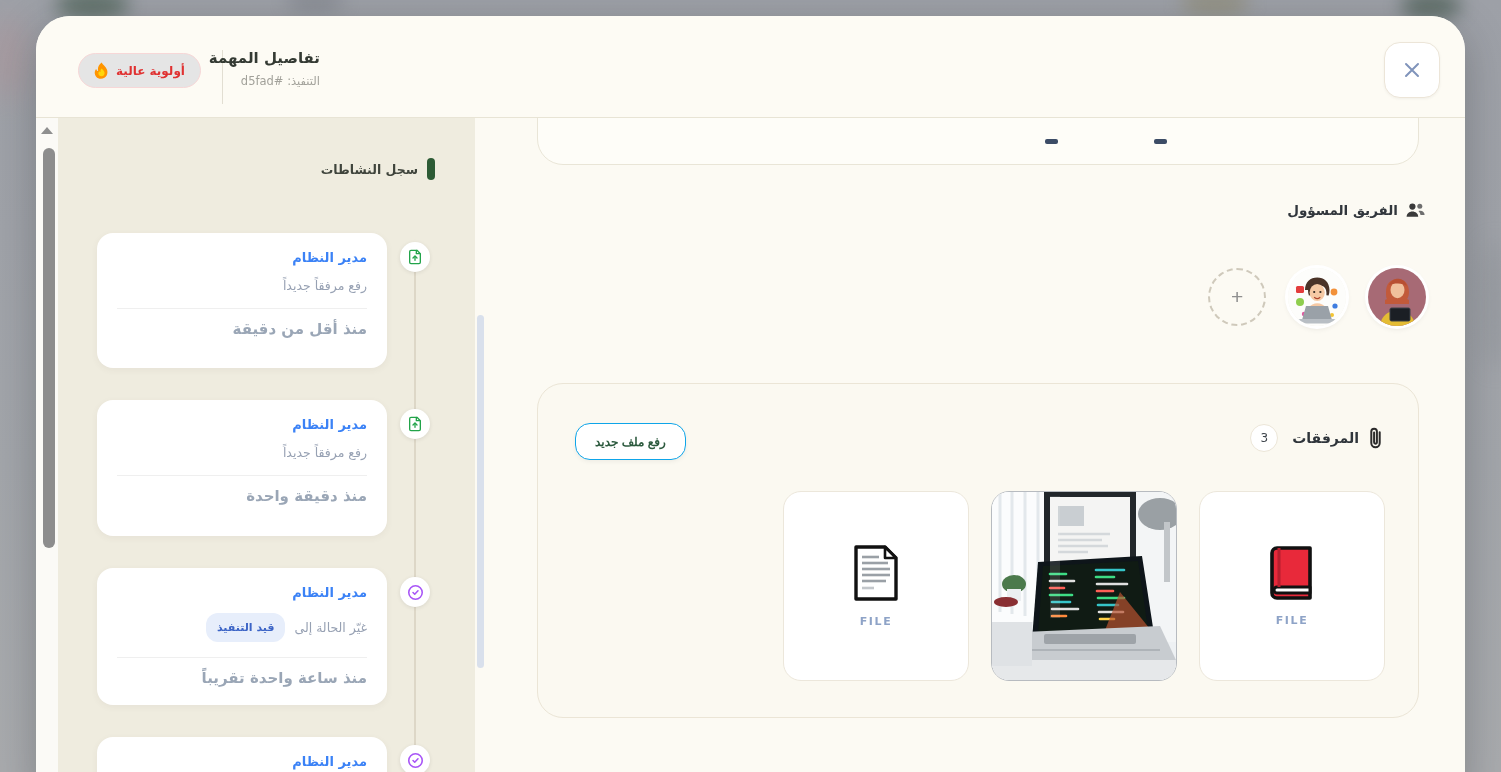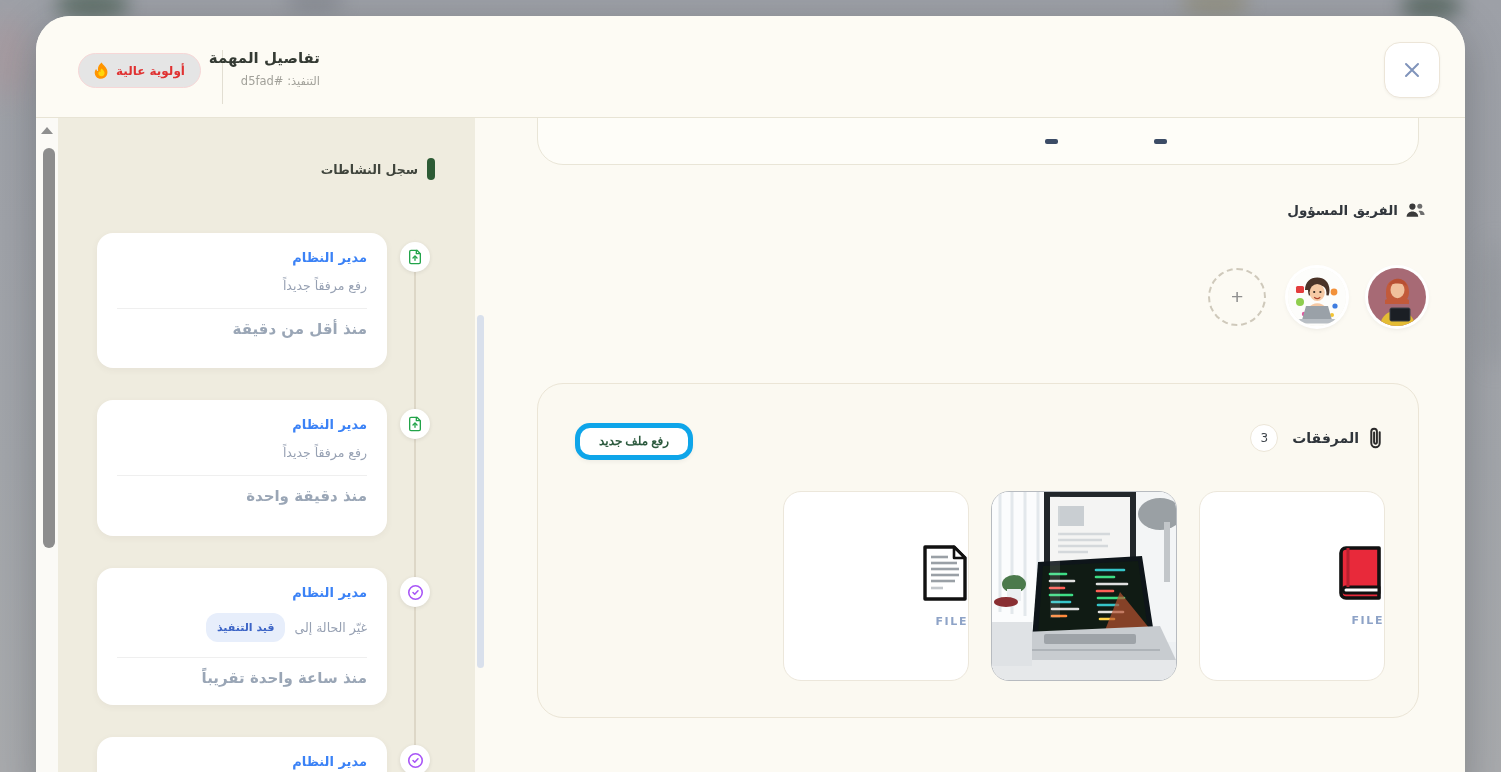--- a/index.html
+++ b/index.html
@@ -76,26 +76,26 @@
   .avatar svg { display:block; }
   .add-member { width:58px; height:58px; border-radius:50%; border:2px dashed #cfc9bb; background:transparent;
                 display:flex; align-items:center; justify-content:center; color:#8f8f8f; font-size:21px; font-weight:300; cursor:pointer; }
 
   .attachments-card { position:absolute; left:62px; top:265px; width:882px; height:335px; background:#fbf9f1;
                       border:1px solid #ebe5d6; border-radius:26px; }
   .attachments-heading { position:absolute; top:40px; right:36px; display:flex; align-items:center; gap:10px; direction:rtl; }
   .attachments-heading .label { font-size:14px; font-weight:bold; color:#2f353b; white-space:nowrap; }
   .count-badge { width:28px; height:28px; background:#fff; border:1px solid #ece6d8; border-radius:50%;
                  display:flex; align-items:center; justify-content:center; font-size:12px; color:#40464d; margin-right:4px; }
-  .upload-btn { position:absolute; top:39px; left:37px; height:37px; padding:0 19px; background:#fff; border:5px solid #0ea5e9;
+  .upload-btn { position:absolute; top:39px; left:37px; height:37px; padding:0 19px; background:#fff; border:1px solid #0ea5e9;
                 border-radius:15px; box-shadow:0 2px 4px rgba(0,0,0,.05); color:#2c5a3e; font-size:12px; font-weight:bold;
-                font-family:Liberation Serif, serif; cursor:pointer; white-space:nowrap; }
+                font-family:Liberation Sans, sans-serif; cursor:pointer; white-space:nowrap; }
 
   .file-card { position:absolute; top:107px; width:186px; height:190px; background:#fff; border:1px solid #ece7db;
-               border-radius:18px; display:flex; flex-direction:column; align-items:flex-start; justify-content:center; cursor:pointer; }
+               border-radius:18px; display:flex; flex-direction:column; align-items:center; justify-content:center; cursor:pointer; }
   .file-card.fa { left:245px; } .file-card.fc { left:661px; }
   .file-card .file-label { margin-top:14px; font-size:11px; font-weight:bold; color:#8ea3c7; letter-spacing:1.6px; }
   .file-card.fb { left:453px; border:1px solid #b7bbc0; overflow:hidden; padding:0; }
   .file-card.fb svg { display:block; }
 </style>
 </head>
 <body>
 
 <div class="backdrop">
   <div class="blob b1"></div>

